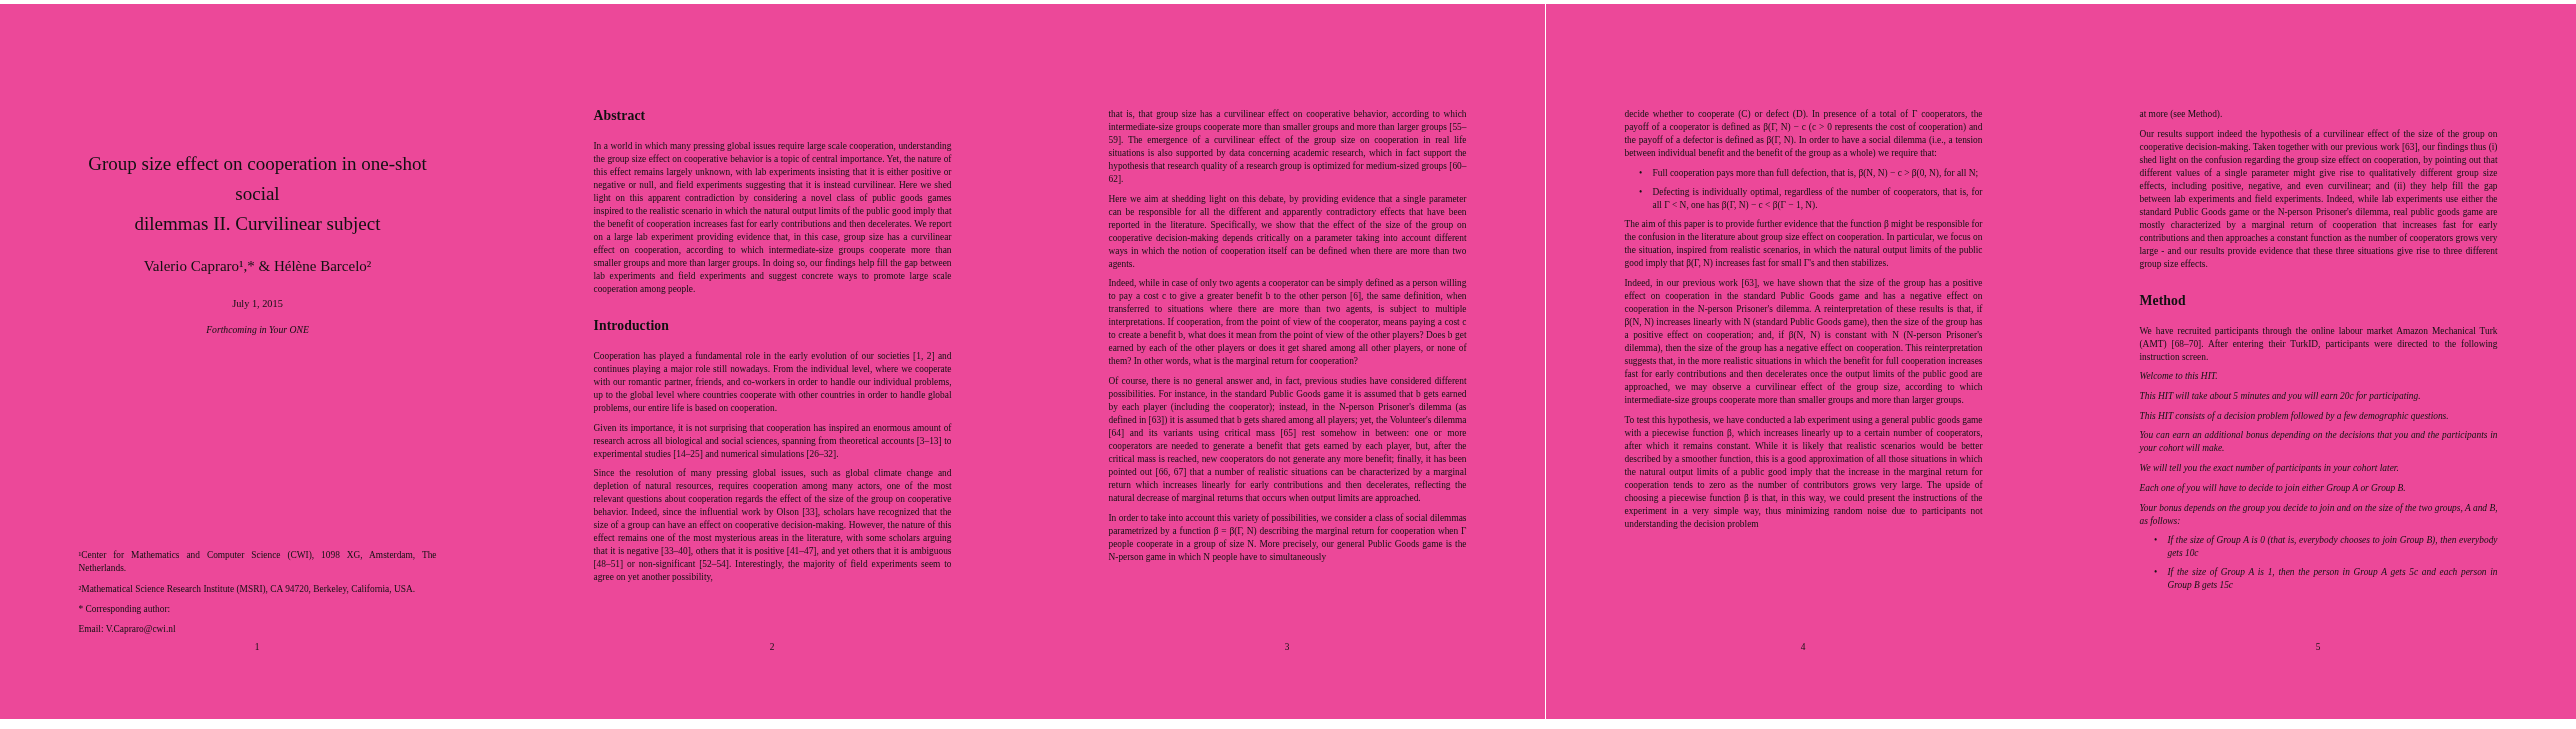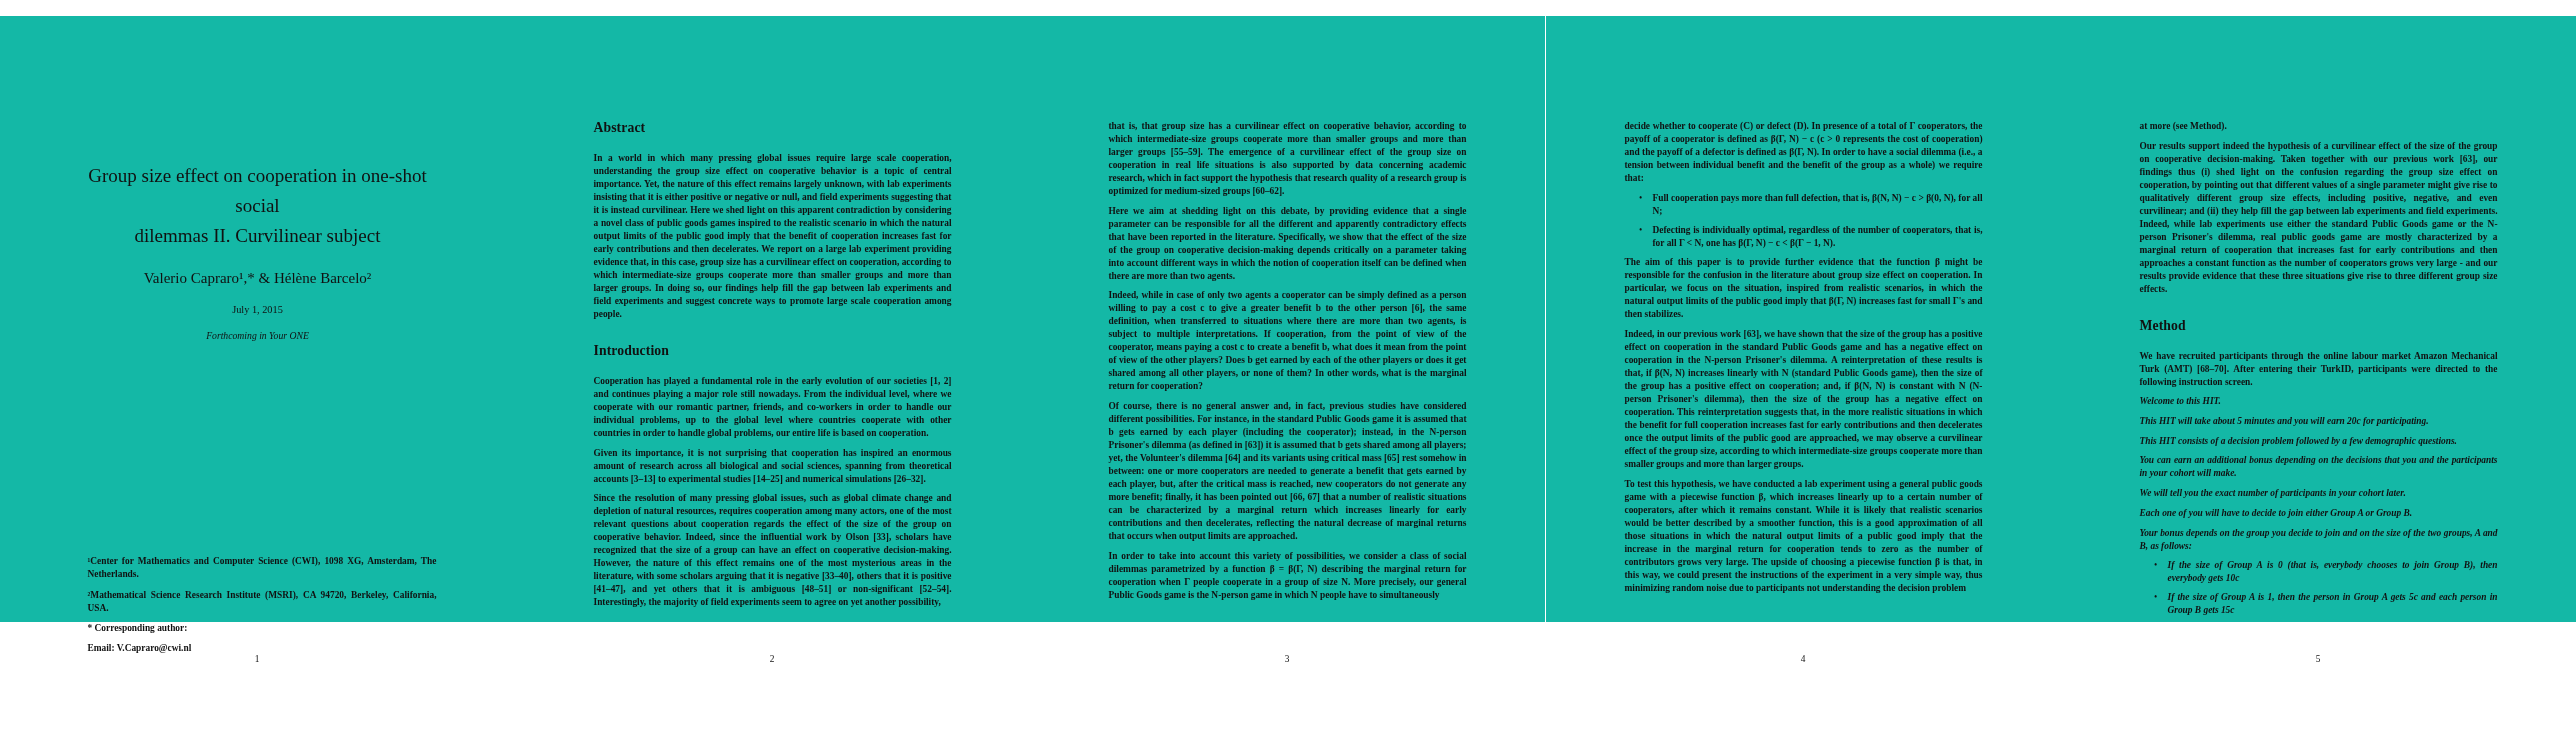--- a/index.html
+++ b/index.html
@@ -33,24 +33,24 @@
     writing-mode: vertical-rl;
     transform: rotate(180deg);
     white-space: nowrap;
     font-size: 15px;
     letter-spacing: 0.3px;
     color: #8c8c8c;
   }
   
   .page {
     position: absolute;
-    top: 16px;
+    top: 4px;
     width: 515px;
-    height: 606px;
-    background: #14b8a6;
+    height: 715px;
+    background: #ec4899;
   }
   .page-1 { left: 0; }
   .page-2 { left: 515px; }
   .page-3 { left: 1030px; }
   .page-4 { left: 1546px; }
   .page-5 { left: 2061px; }
   .col {
     position: relative;
     margin: 0 auto;
     width: 358px;
@@ -64,21 +64,20 @@
     text-align: center;
     font-size: 9.4px;
     color: #111111;
   }
   
   p.para {
     margin: 0 0 6.7px 0;
     font-size: 9.4px;
     line-height: 13px;
     text-align: justify;
-    font-weight: bold;
   }
   p.italic { font-style: italic; }
   h2.section {
     font-size: 13.7px;
     font-weight: bold;
     margin: 22px 0 16px 0;
     letter-spacing: 0.1px;
   }
   h2.first { margin-top: 0; }
   .bullets { margin: 2.4px 0 6.7px 0; }
@@ -97,24 +96,24 @@
   }
   .bullet p.para { margin: 0; }
   
   .title-block { margin-top: 145px; text-align: center; }
   .title-line {
     font-size: 19px;
     line-height: 30px;
     font-weight: normal;
   }
   .authors-line { margin-top: 19.4px; text-align: center; font-size: 15px; }
-  .date-line { margin-top: 17px; text-align: center; font-size: 10.3px; }
+  .date-line { margin-top: 23px; text-align: center; font-size: 10.3px; }
   .note-line { margin-top: 15px; text-align: center; font-size: 9.7px; font-style: italic; }
   .footnotes { margin-top: 214px; }
-  .footnotes p.para { margin-bottom: 7.3px; margin-left: 9px; }
+  .footnotes p.para { margin-bottom: 7.3px; }
   .fn-gap { margin-top: 20.7px; }
 </style>
 </head>
 <body>
 
 <div class="stage">
 
   <div class="arxiv-stamp">
     <span>arXiv:1503.05971v3  [q-bio.PE]  30 Jun 2015</span>
   </div>

